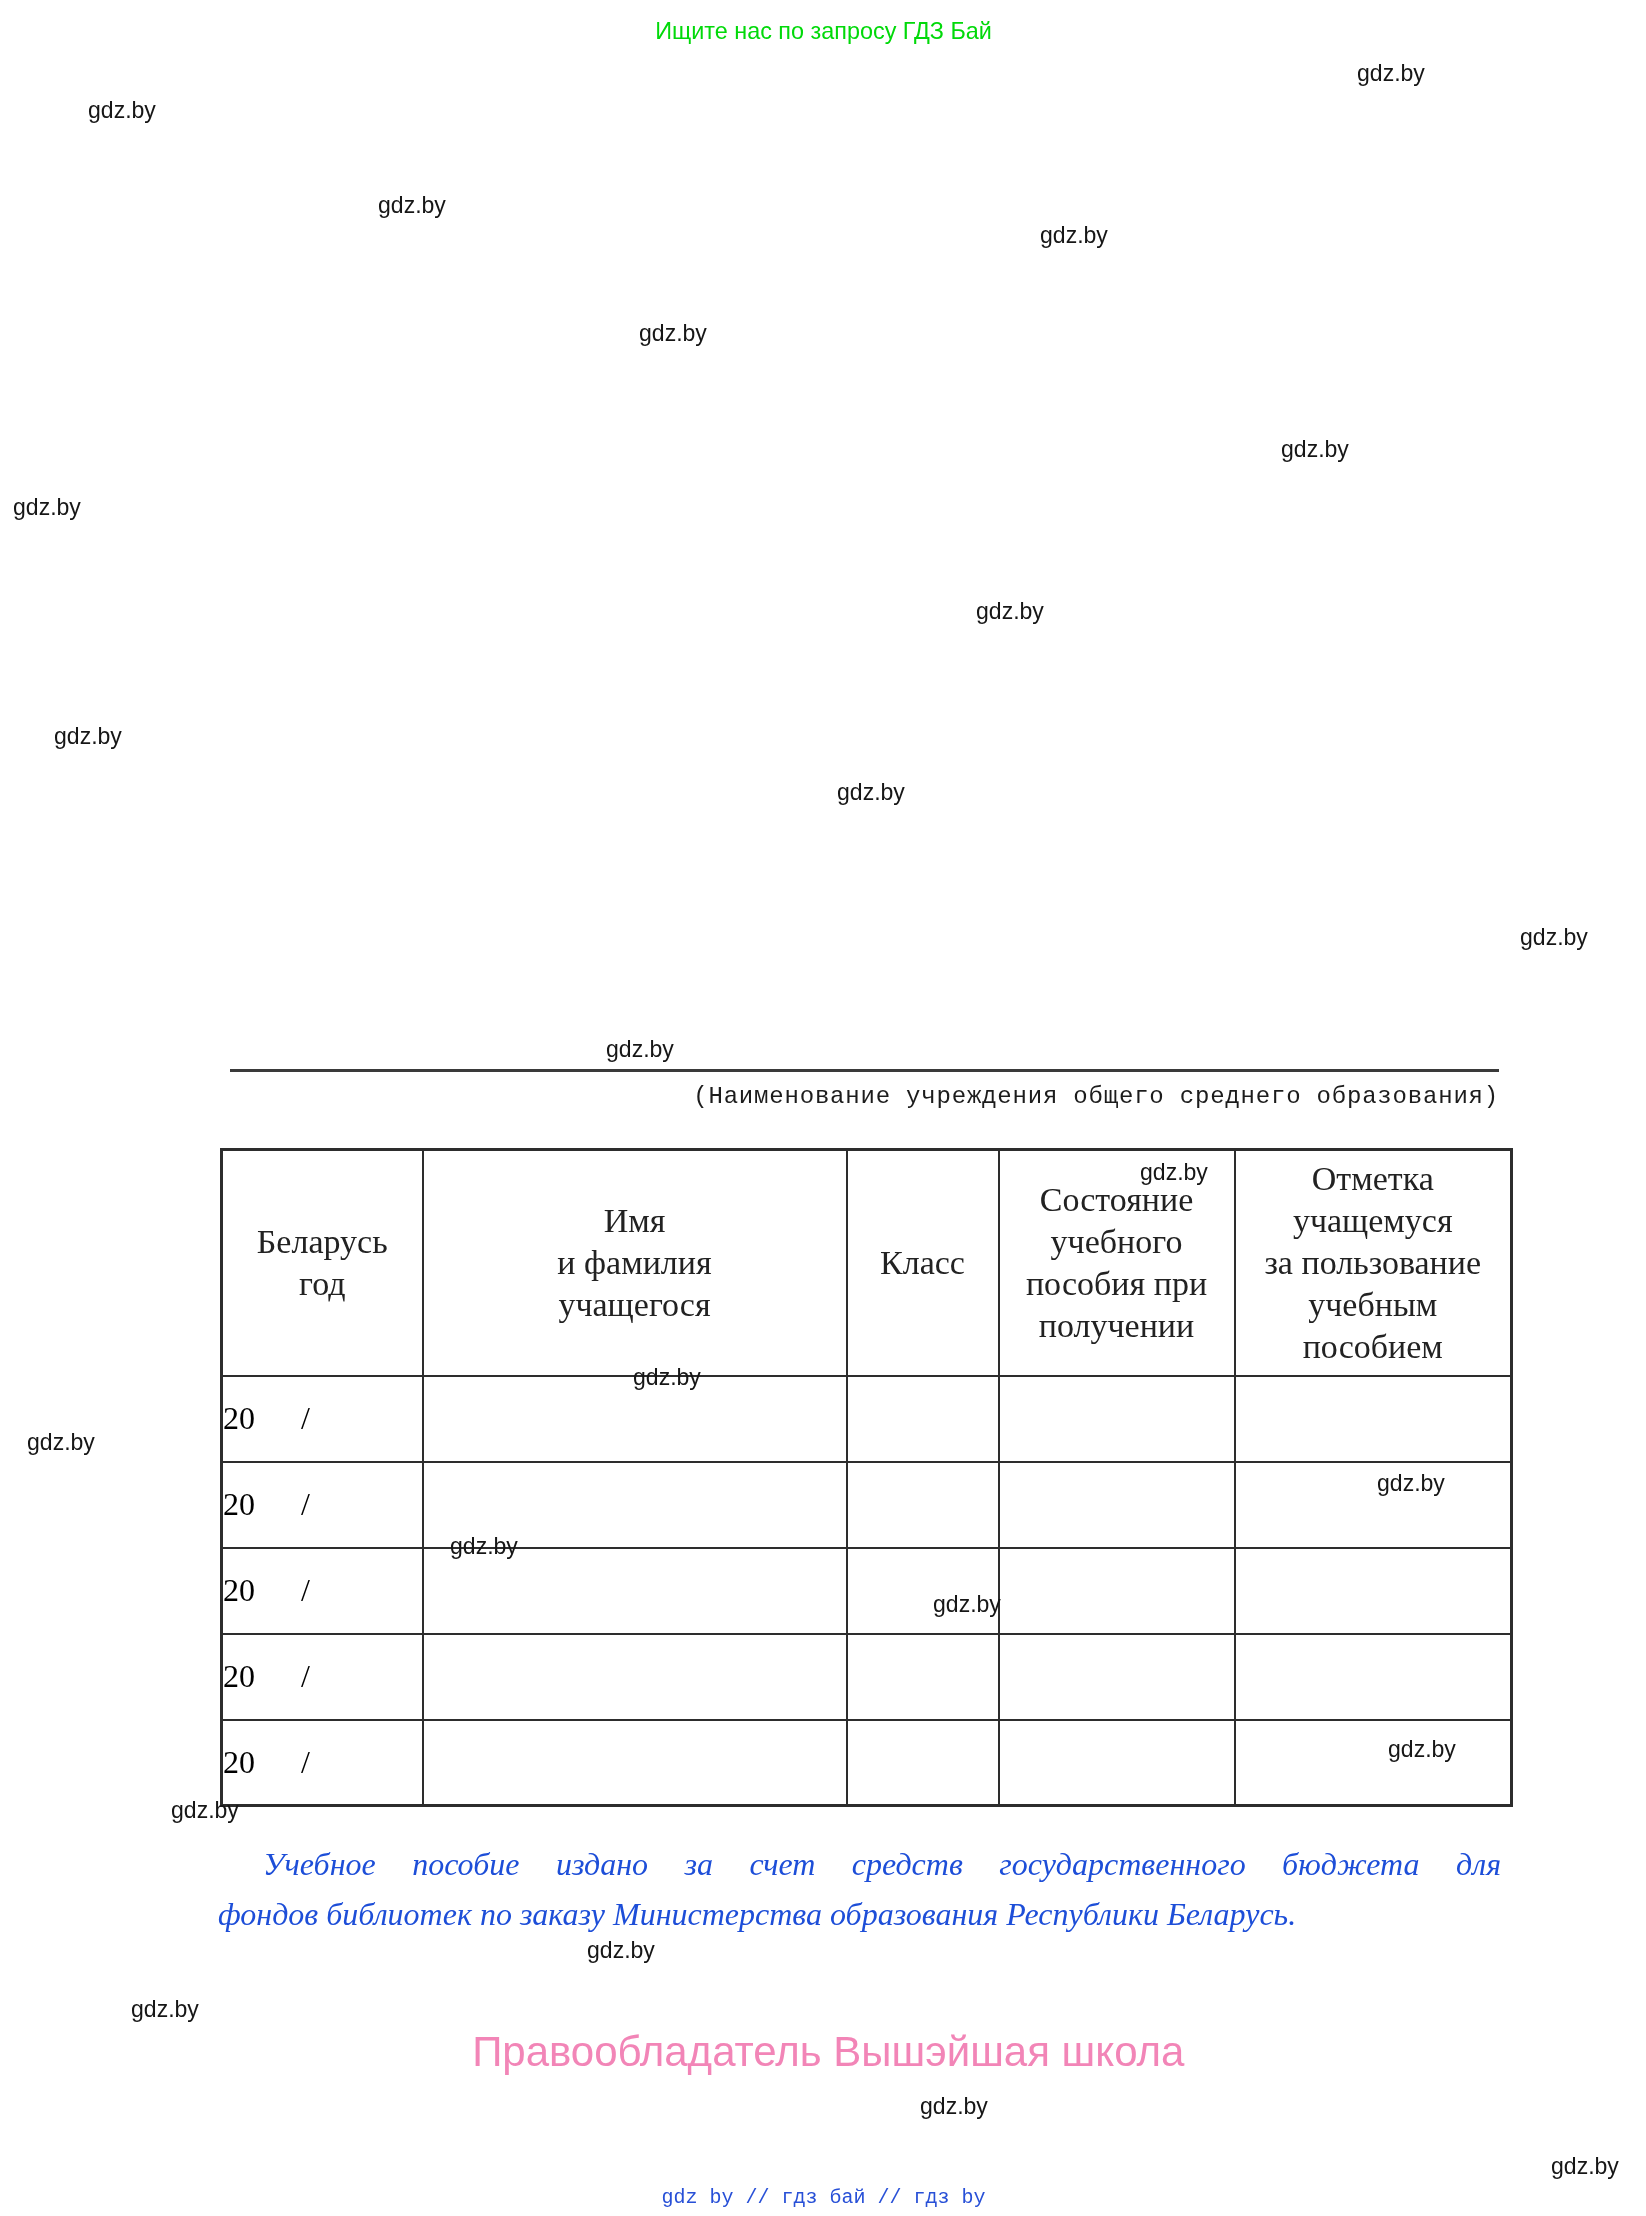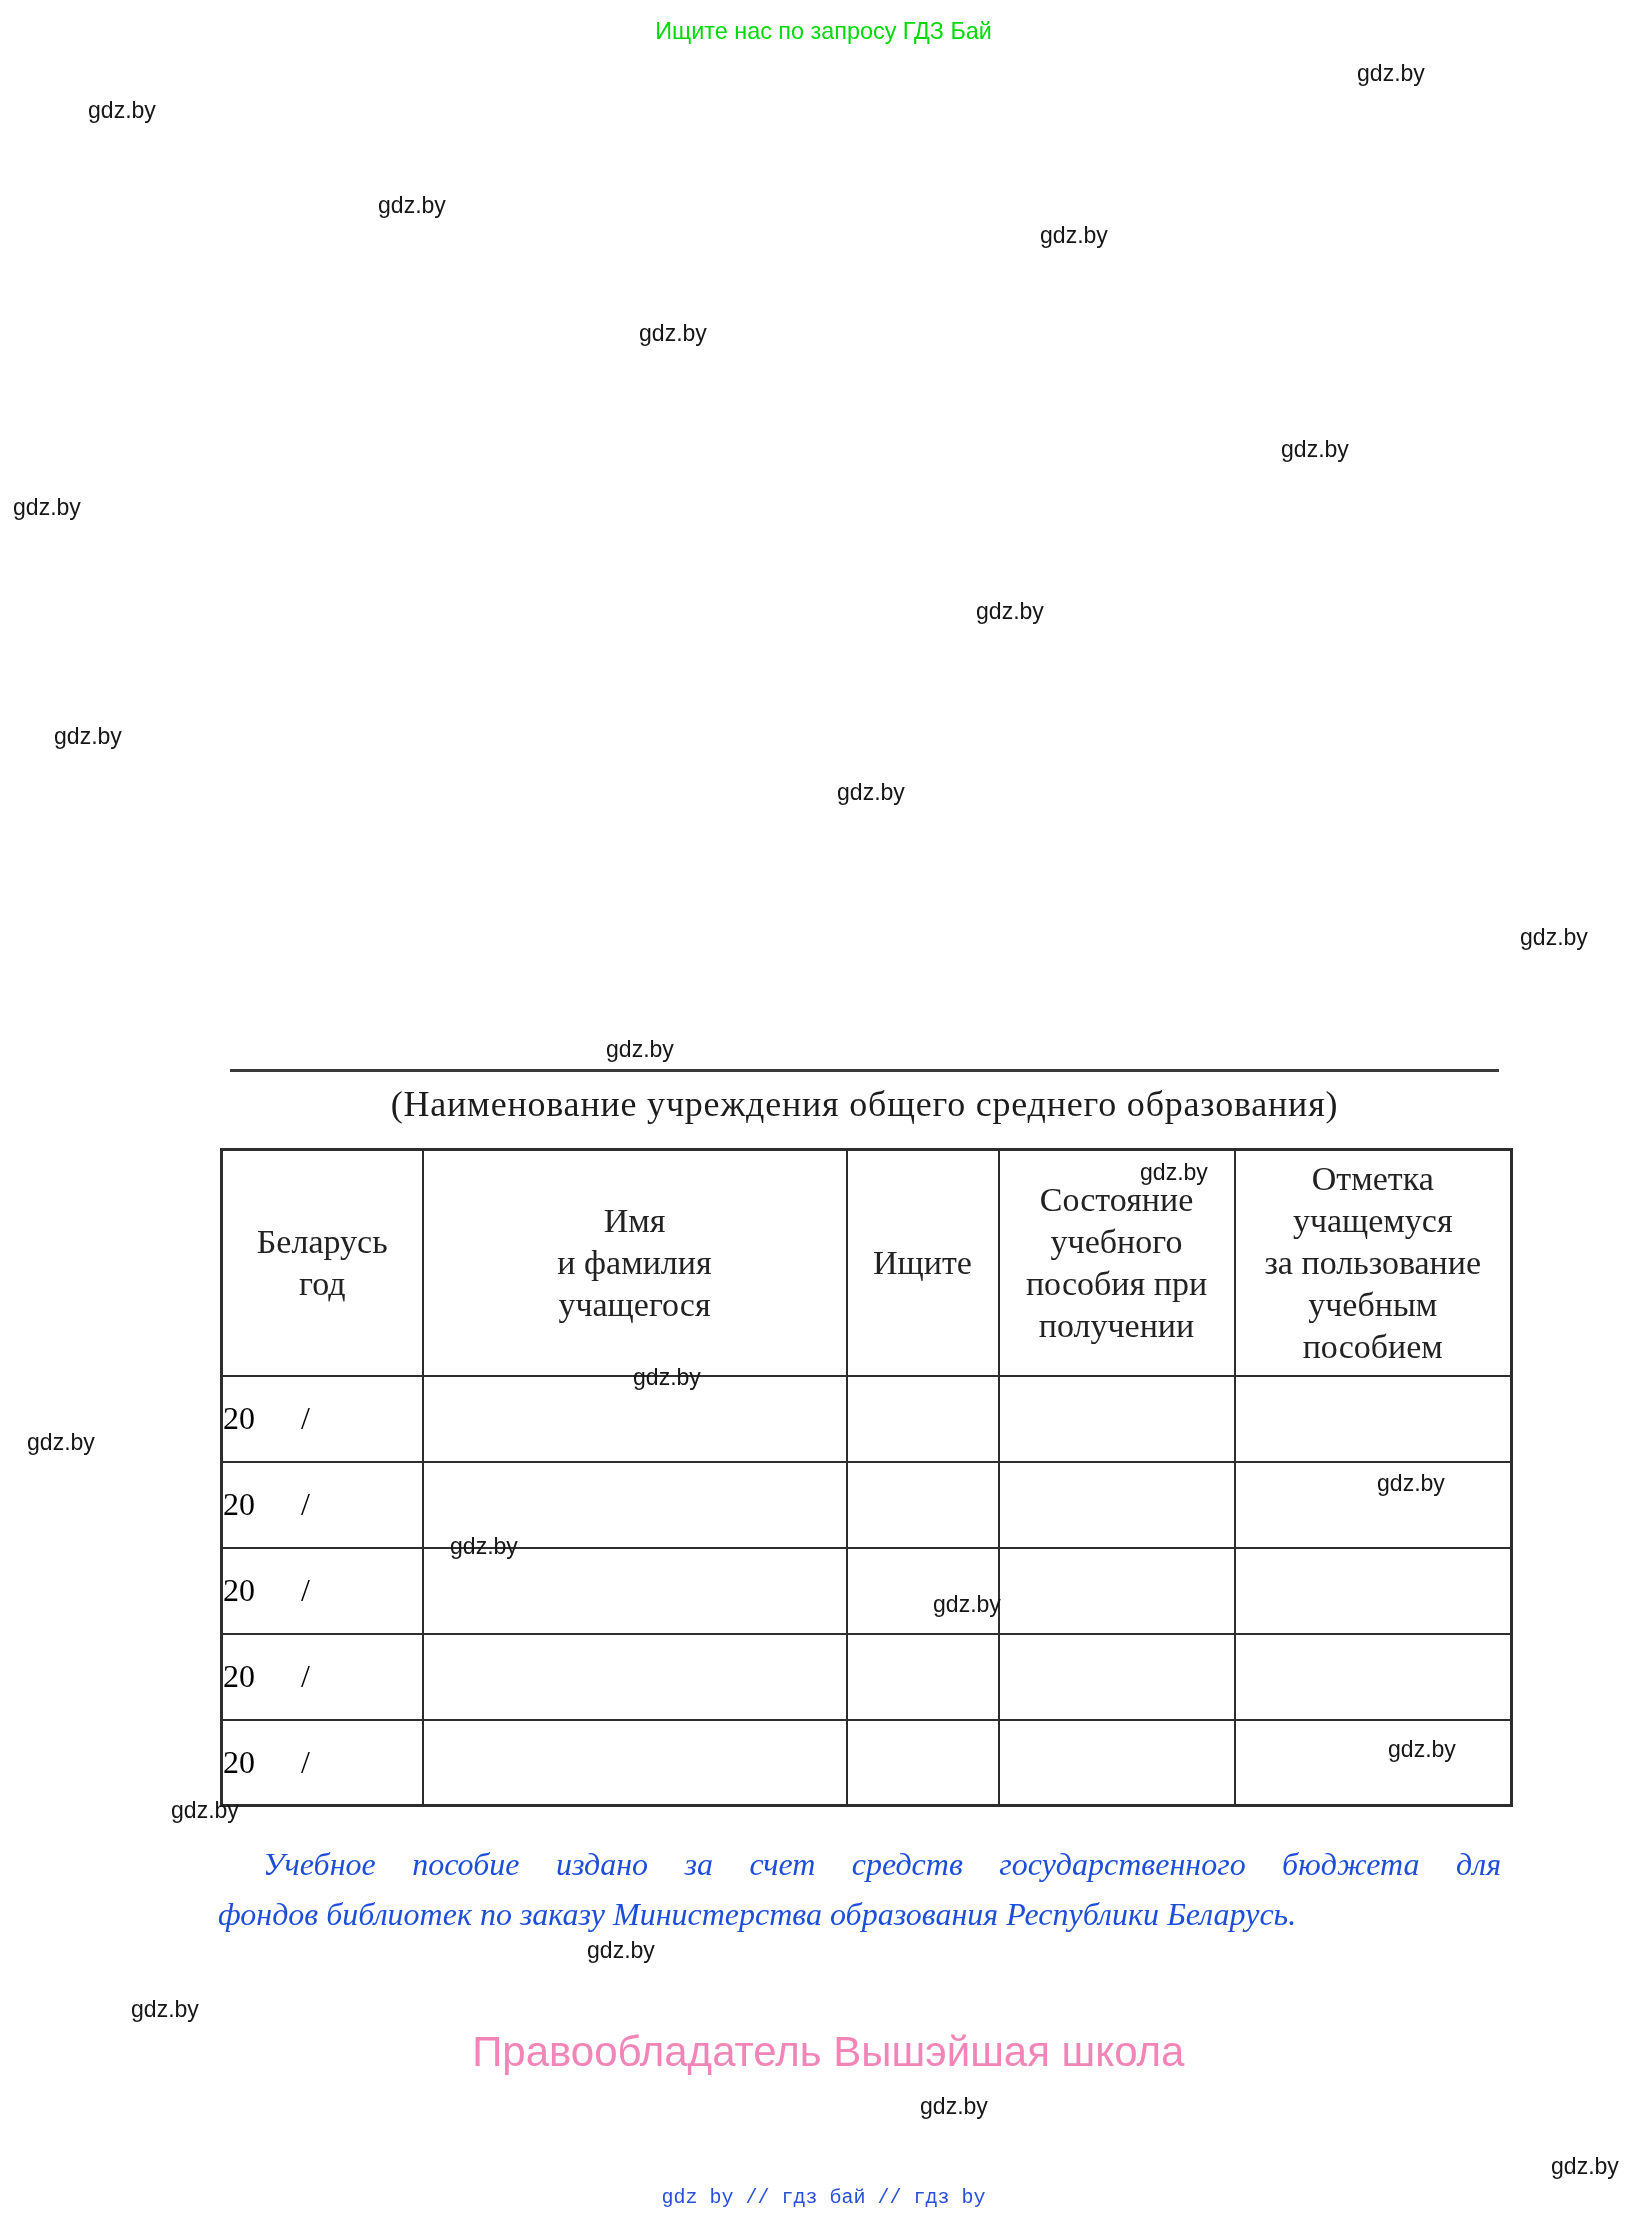--- a/index.html
+++ b/index.html
@@ -13,22 +13,22 @@
     white-space:nowrap;
   }
   .wm-layer { position:absolute; inset:0; z-index:5; pointer-events:none; }
   .wm {
     position:absolute; font-family:"Liberation Sans","DejaVu Sans",sans-serif;
     font-size:24px; line-height:26px; white-space:nowrap; color:#161616;
     transform:scaleX(0.96); transform-origin:left top;
   }
   .sig-line { position:absolute; left:230px; top:1069px; width:1269px; height:3.2px; background:#3a3a3a; }
   .caption {
-    position:absolute; left:230px; top:1083px; width:1269px; text-align:center;
-    font-size:36px; letter-spacing:0.8px; color:#1c1c1c; white-space:nowrap;
+    position:absolute; left:230px; top:1083px; width:1269px; text-align:right;
+    font-size:24px; letter-spacing:0.8px; color:#1c1c1c; white-space:nowrap;font-family:Liberation Mono, monospace;
   }
   table.usage {
     position:absolute; left:220px; top:1148px; width:1291px;
     border-collapse:collapse; table-layout:fixed; color:#222222;
     border:3.2px solid #2d2d2d;
   }
   table.usage th, table.usage td { border:2.4px solid #2d2d2d; padding:0; }
   table.usage thead tr { height:226px; }
   table.usage th {
     font-weight:normal; font-size:34px; line-height:42px; text-align:center;
@@ -100,21 +100,21 @@
       <col style="width:236px">
       <col style="width:277px">
     </colgroup>
     <thead>
       <tr id="usage-head-row">
           <th>Беларусь
 год</th>
           <th>Имя
 и фамилия
 учащегося</th>
-          <th>Ищите</th>
+          <th>Класс</th>
           <th>Состояние
 учебного
 пособия при
 получении</th>
           <th>Отметка
 учащемуся
 за пользование
 учебным
 пособием</th>
         </tr>

